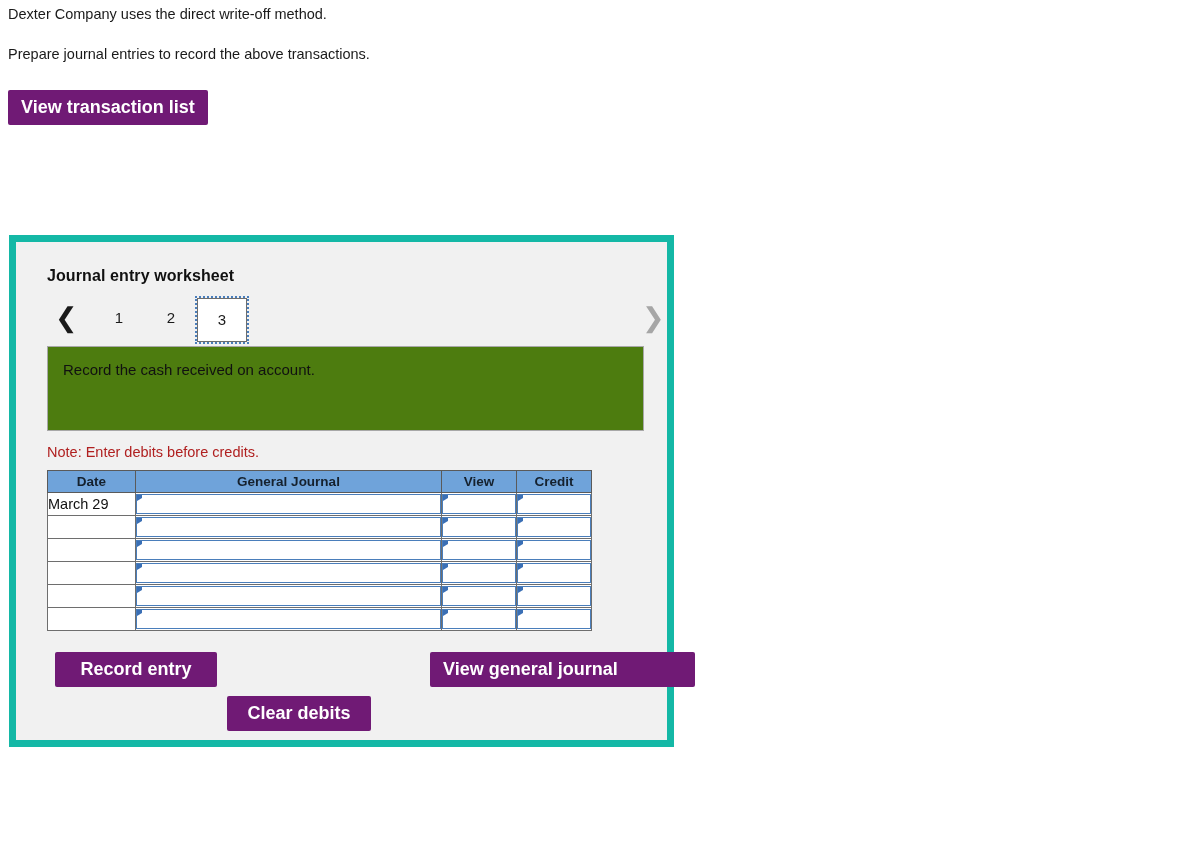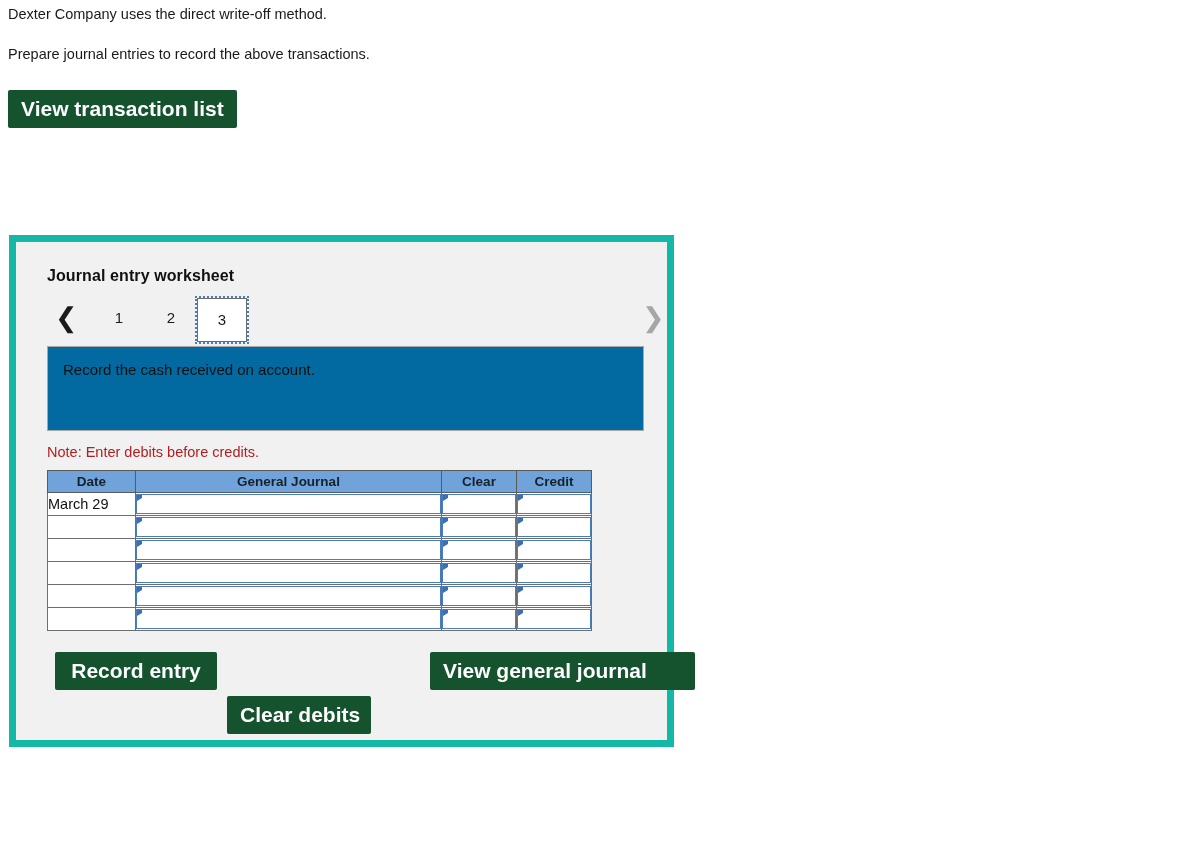--- a/index.html
+++ b/index.html
@@ -37,25 +37,25 @@
   .prepare {
     margin-top: 20px;
     font-size: 14.5px;
     line-height: 20px;
     color: #1a1a1a;
   }
 
   
   .btn {
     display: inline-block;
-    background: #14532d;
+    background: #701a75;
     color: #ffffff;
     font-family: "Liberation Sans", sans-serif;
     font-weight: bold;
-    font-size: 21px;
+    font-size: 18px;
     border: none;
     border-radius: 2px;
     padding: 8px 13px 9px 13px;
     cursor: pointer;
     line-height: 1;
     white-space: nowrap;
   }
 
   .view-txn-wrap {
     margin: 26px 0 0 8px;
@@ -121,21 +121,21 @@
     outline: 2px dotted #4a7ebb;
     outline-offset: 0px;
   }
 
   
   .instruction {
     position: relative;
     margin: 4px 0 0 31px;
     width: 597px;
     height: 85px;
-    background: #0369a1;
+    background: #4d7c0f;
     border: 1px solid #a8a8a8;
     box-sizing: border-box;
   }
   .instruction-text {
     font-size: 15px;
     color: #111111;
     padding: 14px 0 0 15px;
   }
 
   .note {
@@ -251,21 +251,21 @@
       <colgroup>
         <col style="width:88px">
         <col style="width:306px">
         <col style="width:75px">
         <col style="width:75px">
       </colgroup>
       <thead>
         <tr>
           <th>Date</th>
           <th>General Journal</th>
-          <th>Clear</th>
+          <th>View</th>
           <th>Credit</th>
         </tr>
       </thead>
       <tbody>
         <tr>
           <td class="date-cell">March 29</td>
           <td class="field">
               <span class="inp"></span>
             </td>
           <td class="field">

